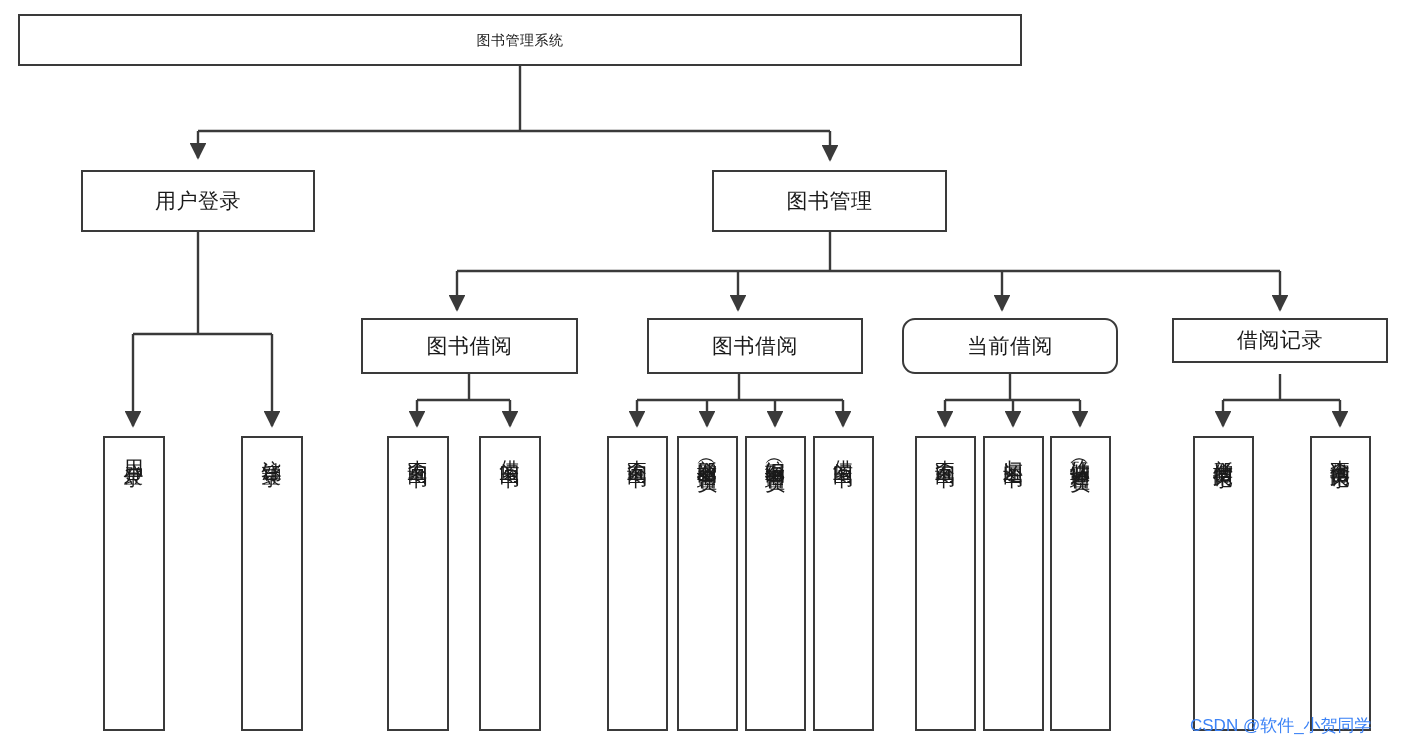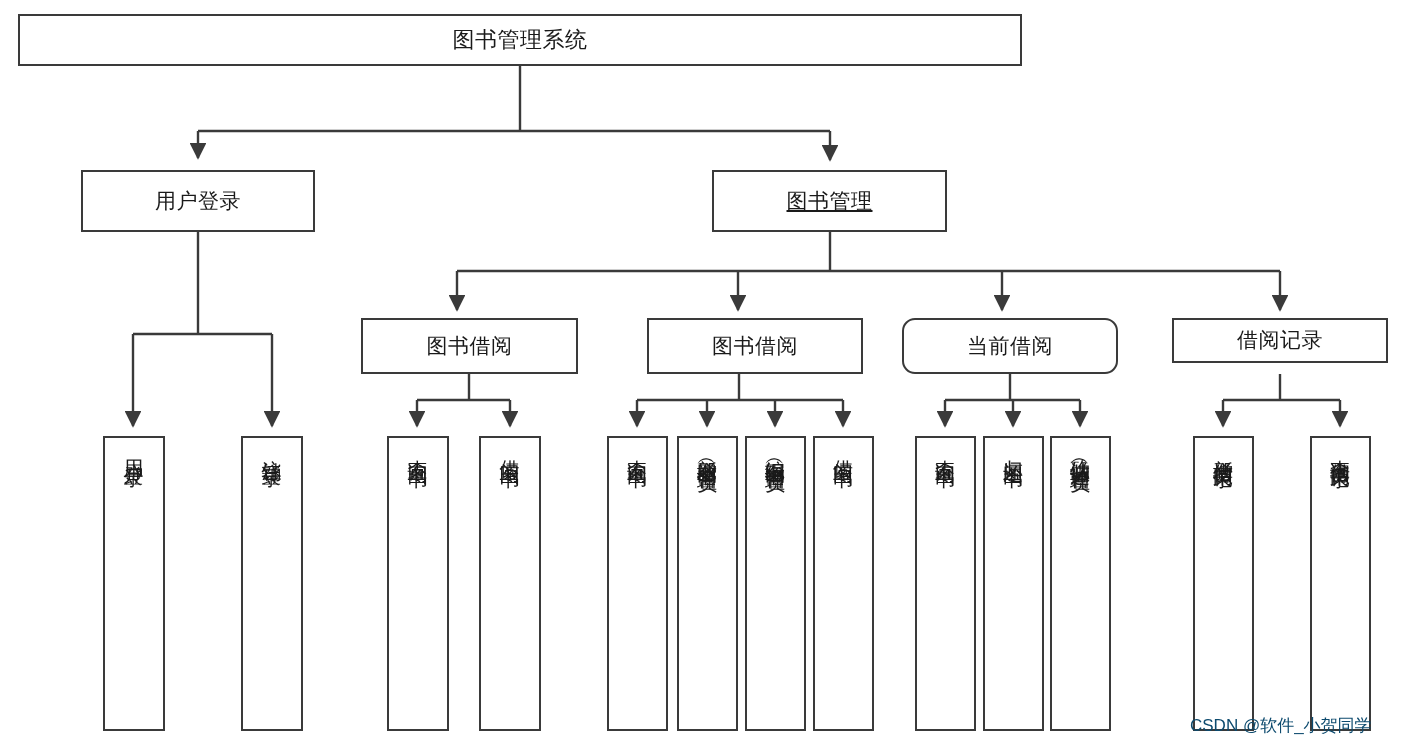--- a/index.html
+++ b/index.html
@@ -41,21 +41,21 @@
     text-align: center;
     line-height: 1.18;
   }
   
   .node.horiz .label {
     font-size: 21px;
     letter-spacing: 0.5px;
     white-space: nowrap;
   }
   .node.root .label {
-    font-size: 22px;
+    font-size: 14px;
   }
   
   .node.vert {
     align-items: flex-start;
     justify-content: center;
     padding-top: 6px;
   }
   .node.vert .label {
     writing-mode: vertical-rl;
     text-orientation: upright;
@@ -64,21 +64,21 @@
     line-height: 1;
   }
   .node.vert.tall .label {
     letter-spacing: 2px;
   }
   .watermark {
     position: absolute;
     left: 1190px;
     top: 714px;
     font-size: 17px;
-    color: #0c4a6e;
+    color: #3b82f6;
     white-space: nowrap;
     z-index: 5;
   }
 </style>
 </head>
 <body>
 
 <div id="canvas">
 
   <svg class="wires" viewBox="0 0 1405 747" xmlns="http://www.w3.org/2000/svg">
@@ -132,21 +132,21 @@
   </svg>
 
   <div class="node root horiz" style="left:18px; top:14px; width:1004px; height:52px;">
     <span class="label">图书管理系统</span>
   </div>
 
   <div class="node horiz" style="left:81px; top:170px; width:234px; height:62px;">
     <span class="label">用户登录</span>
   </div>
 
-  <div class="node horiz" style="left:712px; top:170px; width:235px; height:62px;text-decoration:underline;">
+  <div class="node horiz" style="left:712px; top:170px; width:235px; height:62px;">
     <span class="label">图书管理</span>
   </div>
 
   <div class="node horiz" style="left:361px; top:318px; width:217px; height:56px;">
     <span class="label">图书借阅</span>
   </div>
 
   <div class="node horiz" style="left:632px; top:318px; width:216px; height:56px;margin-left:15px;">
     <span class="label">图书借阅</span>
   </div>

